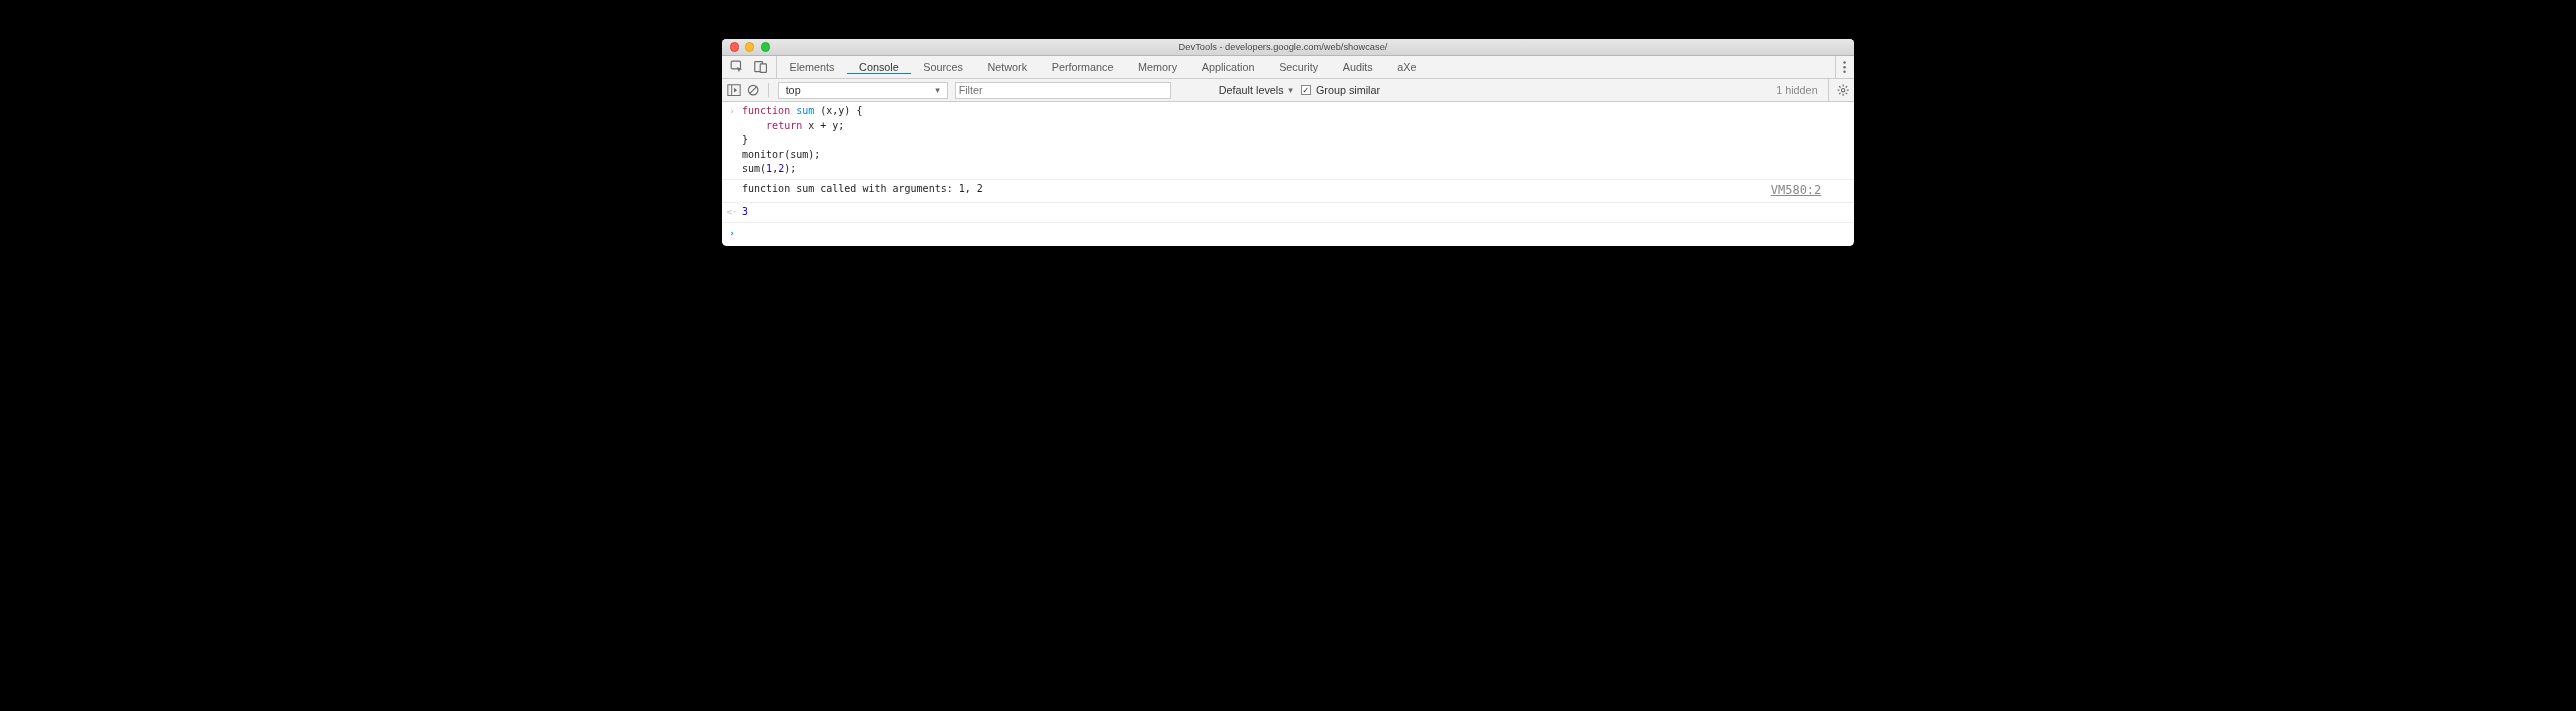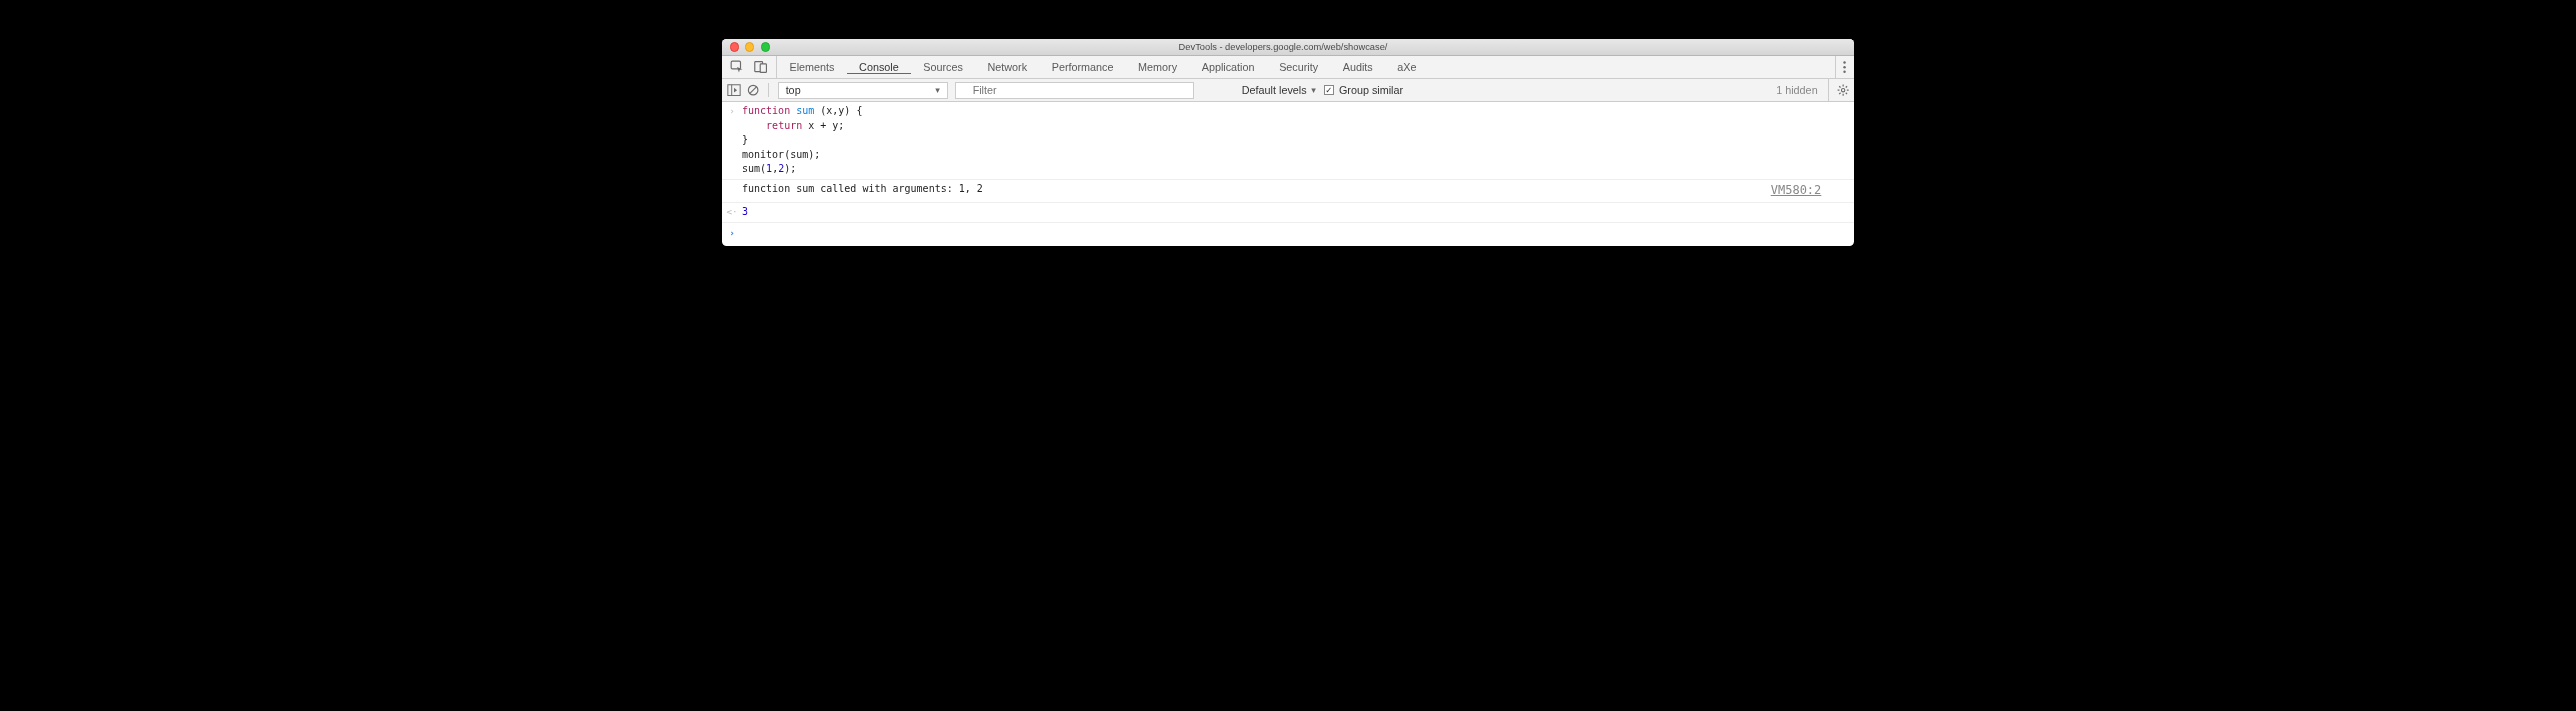--- a/index.html
+++ b/index.html
@@ -73,21 +73,21 @@
   }
   .tool-sep { width: 0.8px; height: 14px; background: #ccc; margin: 0 3.1px; }
   .context-select {
     display: flex; align-items: center; justify-content: space-between;
     background: #fff; border: 0.8px solid #ccc;
     height: 17px; padding: 0 6.2px; min-width: 170px;
     color: #333;
   }
   .filter-input {
     background: #fff; border: 0.8px solid #ccc;
-    height: 17px; padding: 0 17px; width: 239px;
+    height: 17px; padding: 0 3px; width: 216px;
     font-size: 10.8px; color: #888;
   }
   .levels { display: flex; align-items: center; gap: 3.1px; color: #333; padding-left: 42px; }
   .checkbox { width: 10.8px; height: 10.8px; border: 0.8px solid #888; background: #fff; display: inline-flex; align-items: center; justify-content: center; font-size: 8.5px; color: #333; }
   .toolbar-spacer { flex: 1; }
   .hidden-count { color: #888; padding-right: 4.6px; }
   .gear-box { border-left: 0.8px solid #ccc; padding-left: 7.7px; height: 100%; display: flex; align-items: center; }
   
   .console { font-family: Menlo, Consolas, monospace; font-size: 10px; color: #222; }
   .row { display: flex; border-bottom: 0.8px solid #eee; padding: 2.3px 0; }

